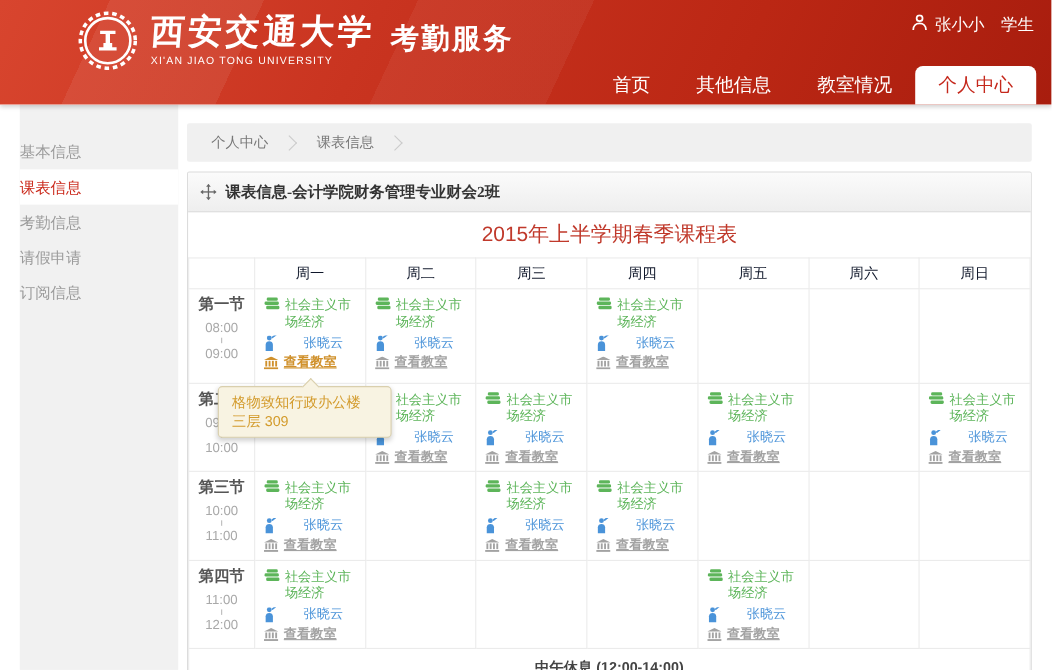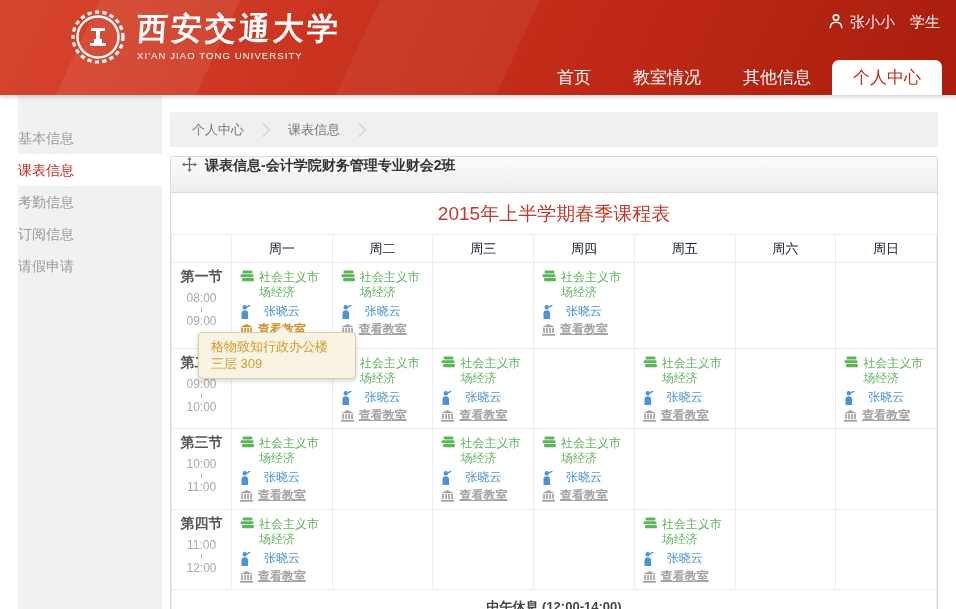--- a/index.html
+++ b/index.html
@@ -34,21 +34,21 @@
   
   .main{position:absolute;left:170px;top:95px;width:768px;}
   .breadcrumb{margin-top:17px;height:35px;background:#f0f0f0;border-radius:2px;
     display:flex;align-items:center;font-size:13px;color:#777;padding-left:18px;box-sizing:border-box;}
   .crumb{padding:0 4px;cursor:pointer;}
   .crumb-sep{width:9px;height:9px;border-top:1px solid #cbcbcb;border-right:1px solid #cbcbcb;
     transform:rotate(45deg);margin:0 16px 0 10px;}
 
   .panel{margin-top:9px;border:1px solid #dcdcdc;border-radius:2px;background:#fff;}
   .panel-hd{height:35px;background:linear-gradient(#fbfbfb,#eeeeee);border-bottom:1px solid #d9d9d9;
-    display:flex;align-items:flex-start;padding:0 9px 0 11px;}
+    display:flex;align-items:center;padding:0 9px 0 11px;font-family:Liberation Serif, serif;}
   .move-icon{margin-right:8px;cursor:move;display:flex;}
   .panel-title{font-size:14px;font-weight:bold;color:#333;}
   .spacer{flex:1;}
   .semester-select{display:flex;align-items:center;height:24px;padding:0 12px 0 16px;
     border:1px solid #c8c8c8;border-radius:13px;background:linear-gradient(#ffffff,#ebebeb);
     color:#888;font-size:14px;font-weight:bold;letter-spacing:1px;cursor:pointer;}
   .select-caret{margin-left:10px;width:0;height:0;border-left:4px solid transparent;
     border-right:4px solid transparent;border-top:5px solid #9a9a9a;}
 
   .schedule-title{height:41px;line-height:41px;text-align:center;color:#c0392b;font-size:19px;}
@@ -61,28 +61,28 @@
   .pname{font-size:14px;font-weight:bold;color:#555;margin-bottom:7px;}
   .ptime{color:#a9a9a9;font-size:12px;line-height:14px;}
   .tdash{width:1px;height:5px;background:#bbb;margin:2px auto;}
   tr.p0 td{height:78px;} tr.p1 td{height:72px;} tr.p2 td{height:73px;} tr.p3 td{height:72px;}
   .lunch-cell{height:23px !important;text-align:center;font-weight:bold;color:#444;
     font-size:13px;padding:5px 0 0 0 !important;vertical-align:middle;}
 
   .course{display:flex;color:#5db55a;justify-content:center;}
   .course .txt{margin-left:4px;}
   .teacher{display:flex;align-items:center;color:#4a93d9;margin-top:4px;}
-  .teacher .txt{margin-left:12px;}
+  .teacher .txt{margin-left:24px;}
   .room{display:flex;align-items:center;color:#a3a3a3;margin-top:3px;cursor:pointer;}
   .room .txt{margin-left:5px;text-decoration:underline;font-weight:bold;}
   .room.hl{color:#d0912c;}
   .cell-icon{display:flex;}
 
   
-  .tooltip{position:absolute;left:198px;top:332px;width:158px;box-sizing:border-box;
+  .tooltip{position:absolute;left:198px;top:351px;width:158px;box-sizing:border-box;
     background:#f8f3e2;border:1px solid #d9cfad;border-radius:4px;padding:5px 10px 6px 12px;
     font-size:13px;line-height:17px;color:#d39b2c;box-shadow:0 2px 5px rgba(0,0,0,.18);z-index:6;}
   .tooltip::before{content:"";position:absolute;top:-6px;left:78px;width:10px;height:10px;
     background:#f8f3e2;border-left:1px solid #d9cfad;border-top:1px solid #d9cfad;transform:rotate(45deg);}
 </style>
 </head>
 <body>
 
 <div class="screen">
 
@@ -92,45 +92,46 @@
         <svg width="56" height="56" viewBox="0 0 56 56">
           <circle cx="28" cy="28" r="25" fill="none" stroke="#ffffff" stroke-width="3.2" stroke-dasharray="4.2 3.4"></circle>
           <circle cx="28" cy="28" r="20.5" fill="none" stroke="#ffffff" stroke-width="2.4"></circle>
           <path d="M20 34 h16 v3 h-16 z M24 30 h8 v4 h-8 z M26 20 h4 v10 h-4 z M21 19 h14 v3 h-14 z" fill="#ffffff"></path>
         </svg>
       </span>
       <div class="uni-block">
         <div class="uni-cn">西安交通大学</div>
         <div class="uni-en">XI'AN JIAO TONG UNIVERSITY</div>
       </div>
+      <div class="service-title">考勤服务</div>
     </div>
     <div class="user">
       <span>
         <svg width="14" height="15" viewBox="0 0 14 15" fill="none" stroke="#ffffff" stroke-width="1.6">
           <circle cx="7" cy="3.6" r="2.7"></circle>
           <path d="M1.2 14.2 C1.2 10.4 3.6 8.2 7 8.2 C10.4 8.2 12.8 10.4 12.8 14.2"></path>
         </svg>
       </span>
       <span>张小小</span>
       <span class="role">学生</span>
     </div>
     <div class="nav">
         <div class="nav-item">首页</div>
+        <div class="nav-item">其他信息</div>
         <div class="nav-item">教室情况</div>
-        <div class="nav-item">其他信息</div>
         <div class="nav-item active">个人中心</div>
       </div>
   </div>
 
   <div class="sidebar">
       <div class="side-item">基本信息</div>
       <div class="side-item active">课表信息</div>
       <div class="side-item">考勤信息</div>
+      <div class="side-item">请假申请</div>
       <div class="side-item">订阅信息</div>
-      <div class="side-item">请假申请</div>
     </div>
 
   <div class="main">
     <div class="breadcrumb">
         <span class="crumb">个人中心</span>
         <span class="crumb-sep"></span>
         <span class="crumb">课表信息</span>
         <span class="crumb-sep"></span>
       </div>
 

